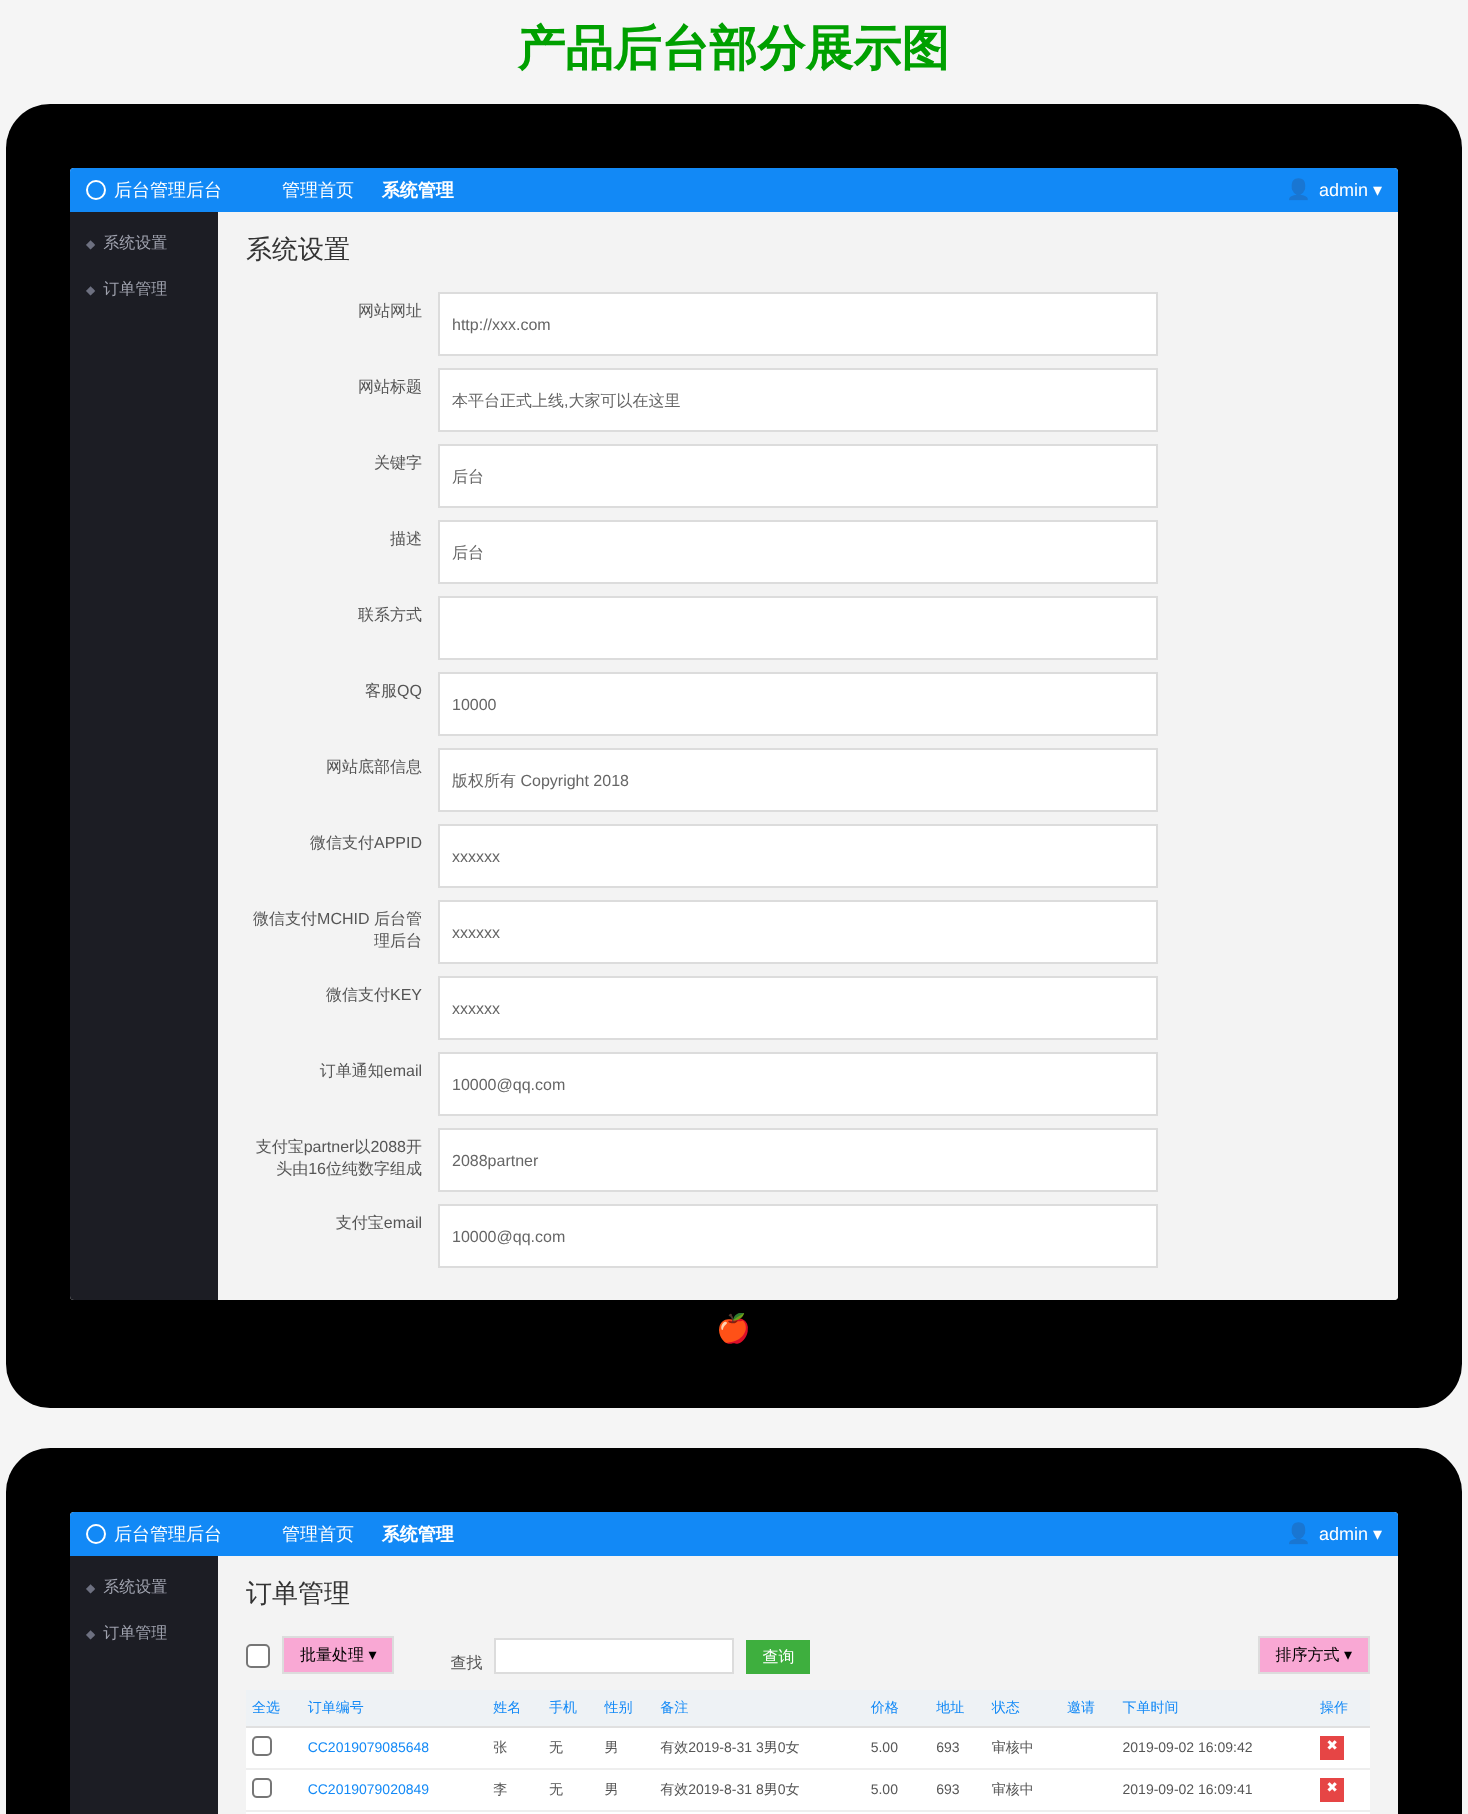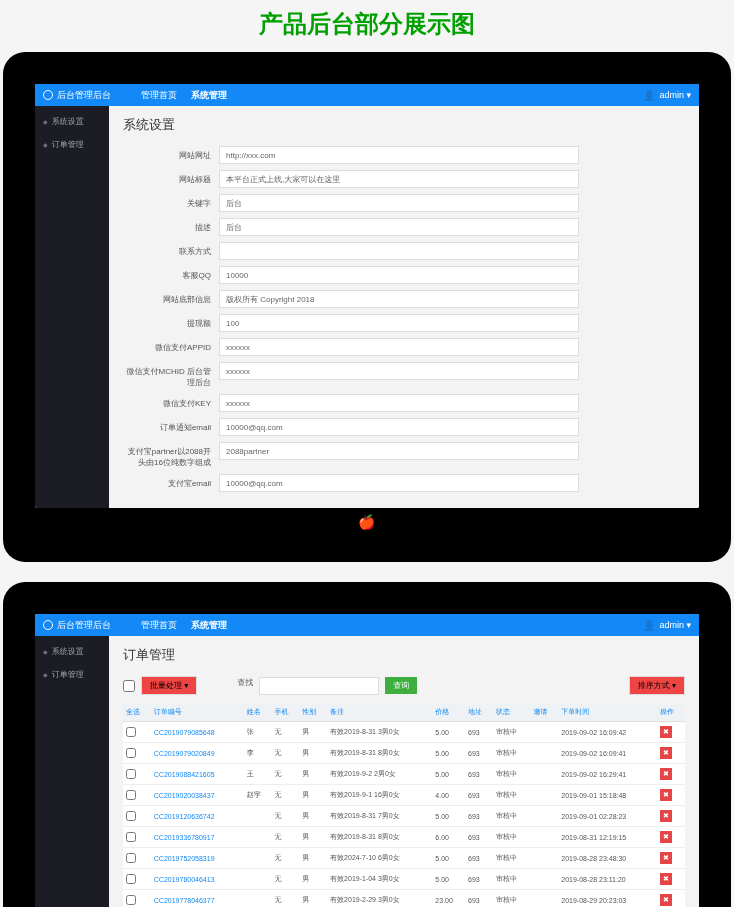--- a/index.html
+++ b/index.html
@@ -89,42 +89,42 @@
     font-size: 8px;
     color: #555;
     padding-right: 8px;
     padding-top: 4px;
   }
   .form-input {
     flex: 1;
     max-width: 360px;
     border: 1px solid #dcdcdc;
     background: #fff;
-    height: 18px;
+    height: 32px;
     padding: 2px 6px;
     font-size: 8px;
     color: #666;
   }
   
   .toolbar {
     display: flex;
     align-items: center;
     gap: 10px;
     margin-bottom: 8px;
   }
   .toolbar .left-group { display: flex; align-items: center; gap: 6px; }
   .toolbar .chk { width: 12px; height: 12px; }
   .dropdown-btn {
     border: 1px solid #dcdcdc;
-    background: #ef4444;
+    background: #f9a8d4;
     padding: 3px 8px;
     font-size: 8px;
     cursor: pointer;
   }
-  .search-group { display: flex; align-items: flex-start; gap: 6px; margin-left: 30px; }
+  .search-group { display: flex; align-items: flex-end; gap: 6px; margin-left: 18px; }
   .search-label { font-size: 8px; color: #555; }
   .search-input {
     width: 120px; height: 18px; border: 1px solid #dcdcdc; padding: 2px 4px; font-size: 8px;
   }
   .search-btn {
     background: #3eaf3e; color: #fff; border: none; padding: 3px 8px; font-size: 8px; cursor: pointer;
   }
   .right-group { margin-left: auto; }
   table.orders {
     width: 100%;
@@ -203,24 +203,20 @@
               <div class="form-label">联系方式</div>
               <input class="form-input" style="">
             </div>
             <div class="form-row">
               <div class="form-label">客服QQ</div>
               <input class="form-input" value="10000" style="">
             </div>
             <div class="form-row">
               <div class="form-label">网站底部信息</div>
               <input class="form-input" value="版权所有 Copyright 2018" style="">
-            </div>
-            <div class="form-row">
-              <div class="form-label">提现额</div>
-              <input class="form-input" value="100" style="">
             </div>
             <div class="form-row">
               <div class="form-label">微信支付APPID</div>
               <input class="form-input" value="xxxxxx" style="">
             </div>
             <div class="form-row">
               <div class="form-label">微信支付MCHID 后台管理后台</div>
               <input class="form-input" value="xxxxxx" style="">
             </div>
             <div class="form-row">

